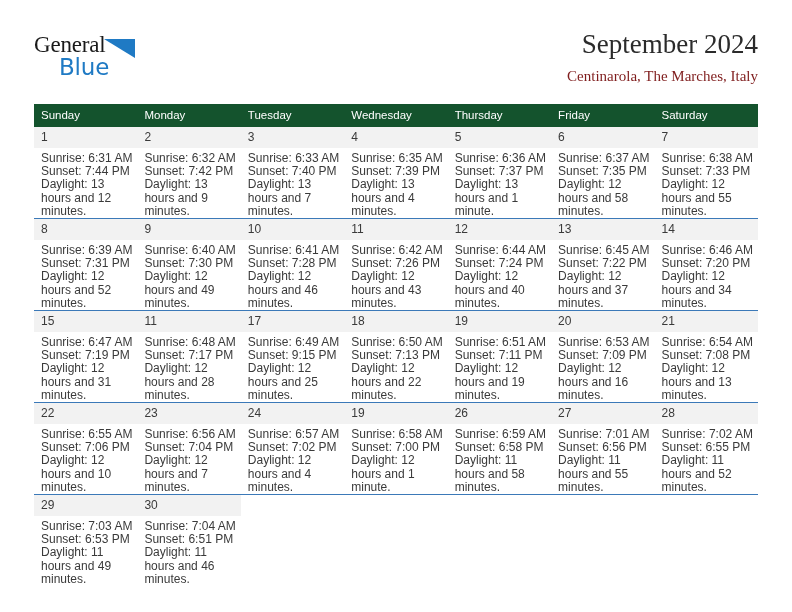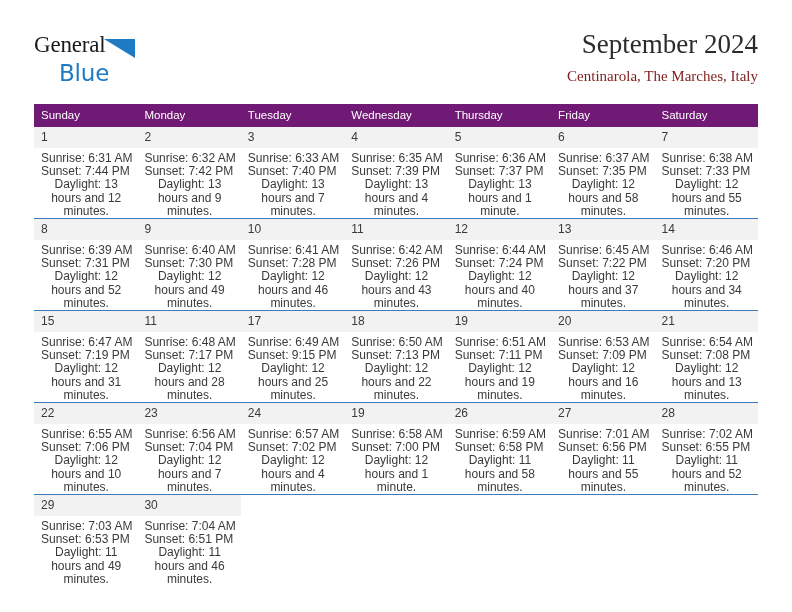--- a/index.html
+++ b/index.html
@@ -50,21 +50,20 @@
   }
   .logo-blue {
     position: absolute;
     left: 25px;
     top: 22px;
     font-size: 23px;
     letter-spacing: -0.2px;
     color: #1f7ac4;
     font-family: "DejaVu Sans", sans-serif;
     line-height: 26px;
-    margin-top: 6px;
   }
   .logo-tri {
     position: absolute;
     left: 70px;
     top: 7px;
     width: 0;
     height: 0;
     border-top: 19px solid #1f7ac4;
     border-right: 31px solid transparent;
     transform: scaleX(-1);
@@ -101,21 +100,21 @@
     width: 724px;
   }
 
   .cal-table {
     width: 100%;
     border-collapse: collapse;
     table-layout: fixed;
   }
 
   .cal-head th {
-    background: #701a75;
+    background: #14532d;
     color: #ffffff;
     font-size: 11.5px;
     font-weight: normal;
     text-align: left;
     padding: 5px 0 5px 7px;
     height: 12px;
     line-height: 13px;
   }
 
   td.day-cell {
@@ -144,21 +143,20 @@
     padding: 4px 6px 0 7px;
     font-size: 12px;
     line-height: 13.2px;
     color: #3a3a3a;
   }
   .details div {
     white-space: nowrap;
   }
   .details .daylight-line {
     white-space: normal;
-    text-align: center;
   }
 </style>
 </head>
 <body>
 
 <div class="page">
 
   <div class="header">
 
     <div class="logo">

